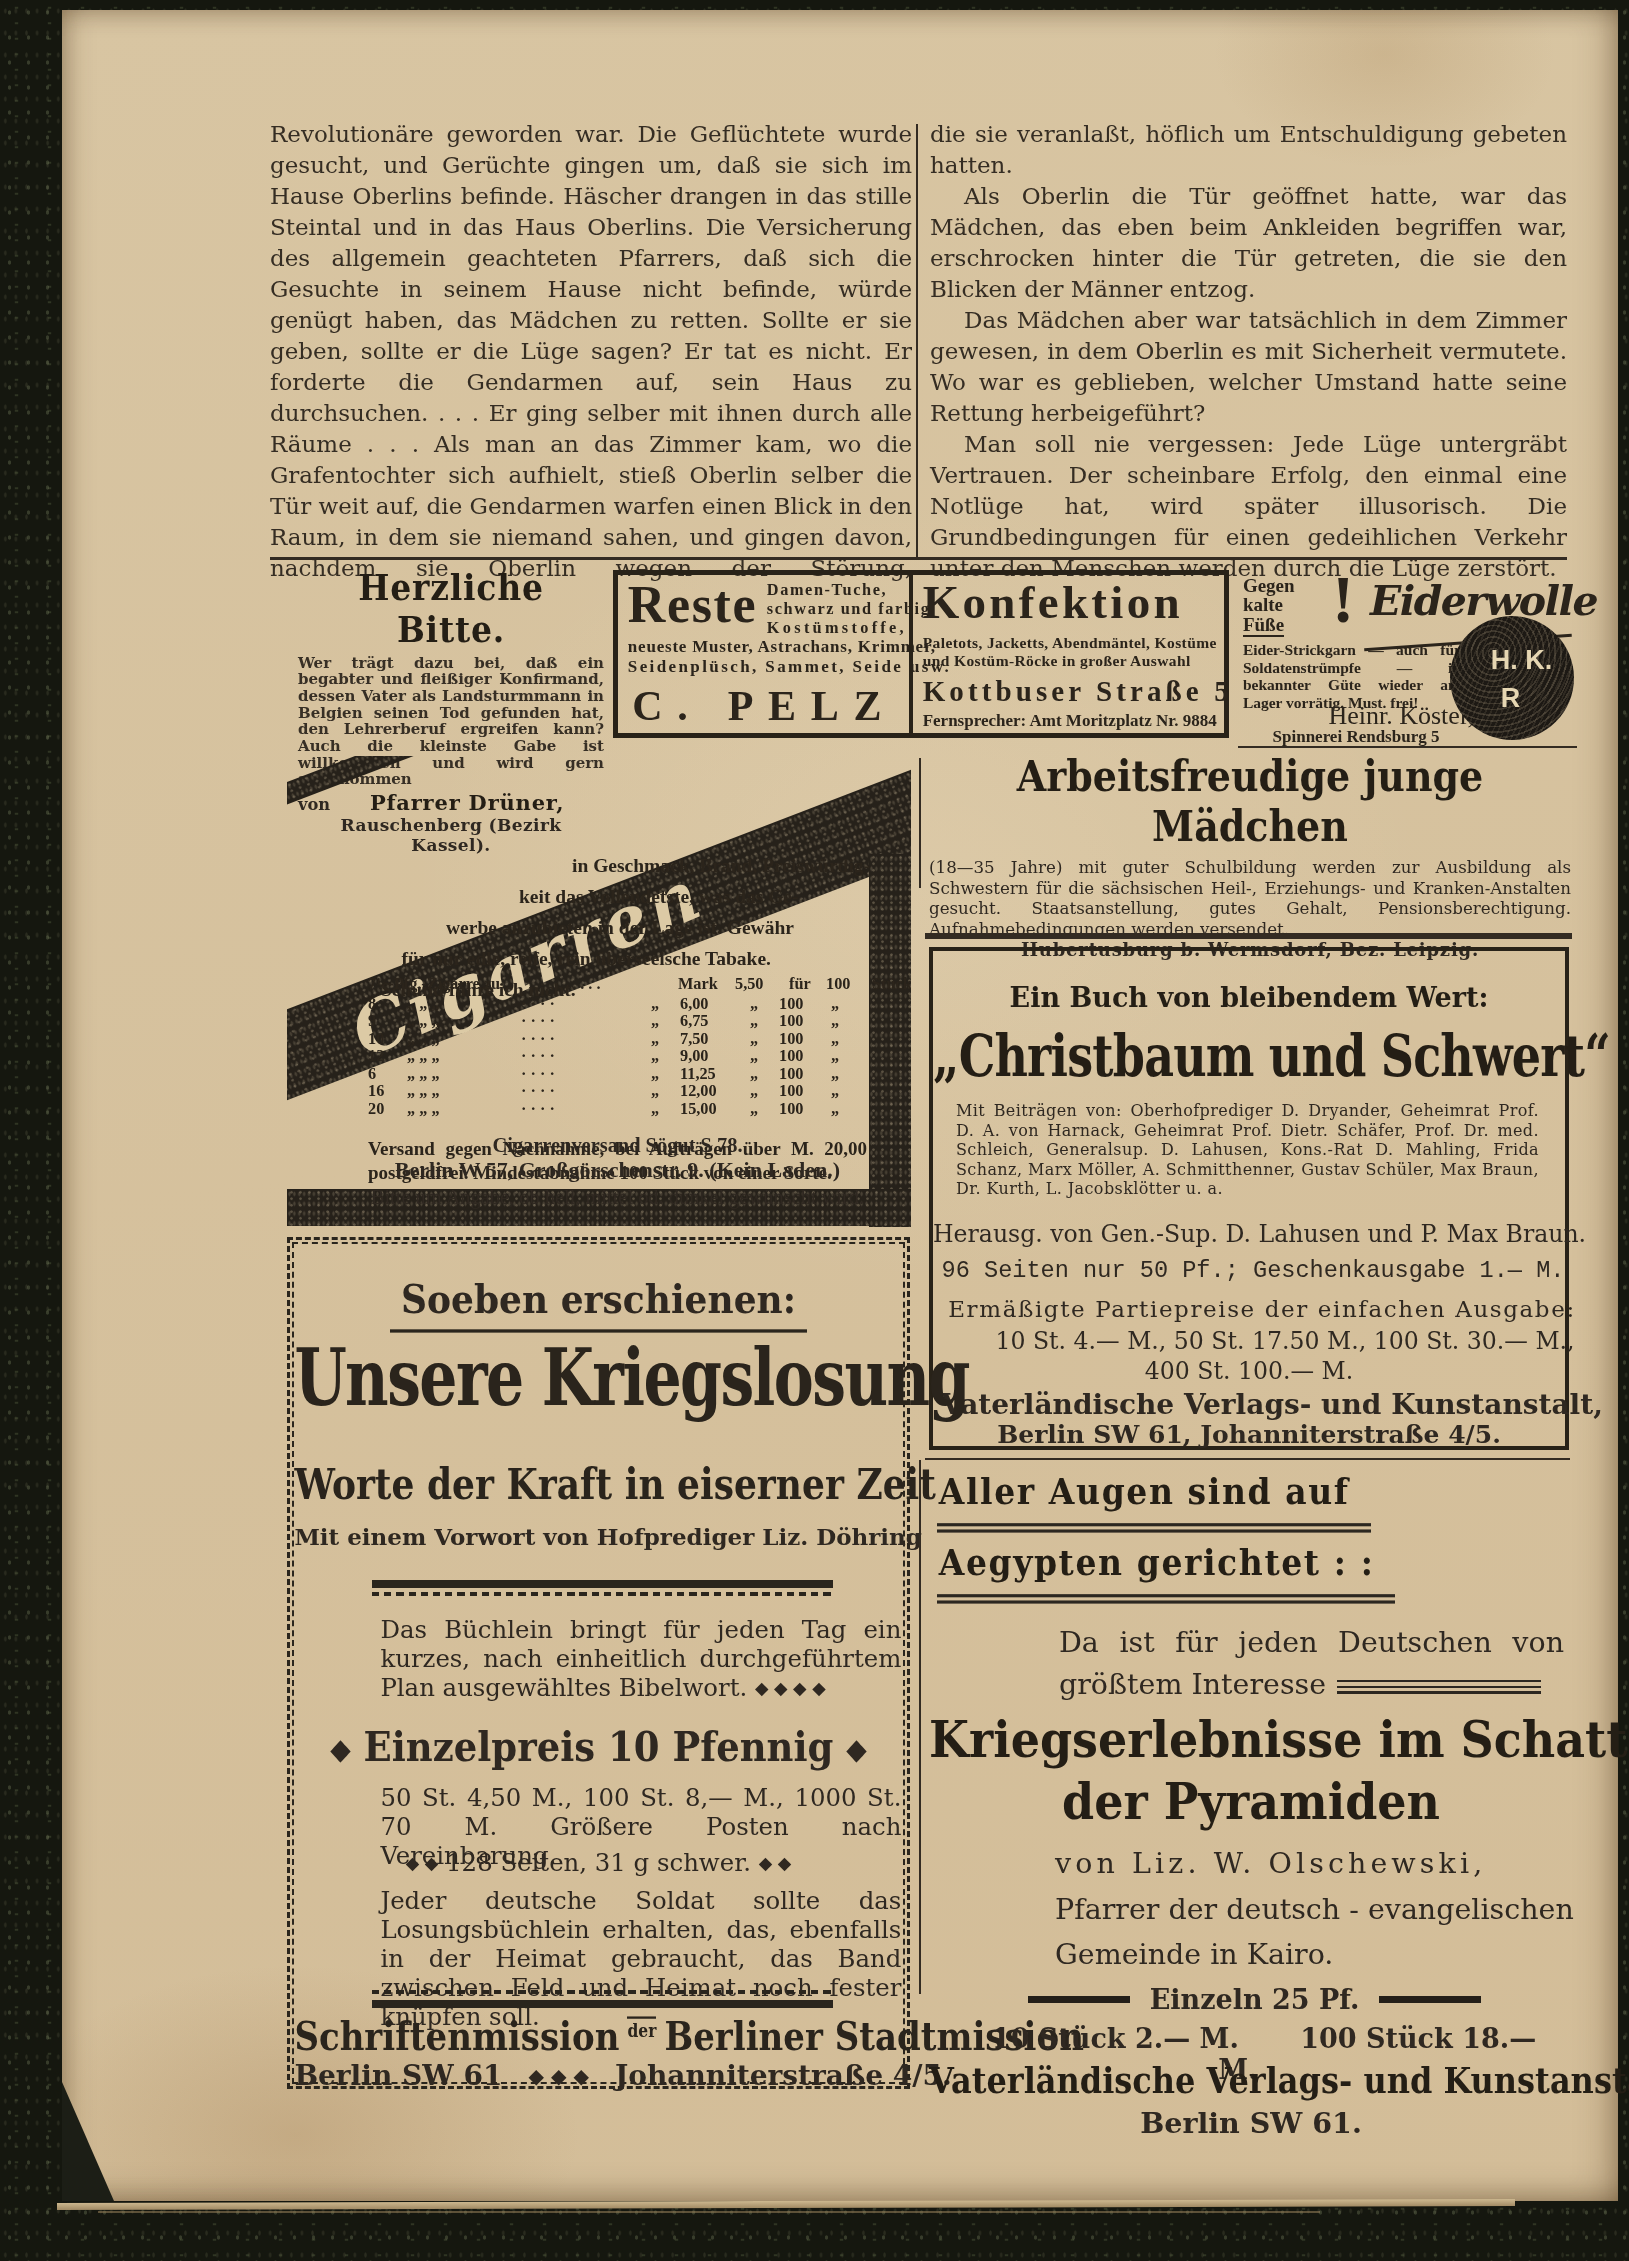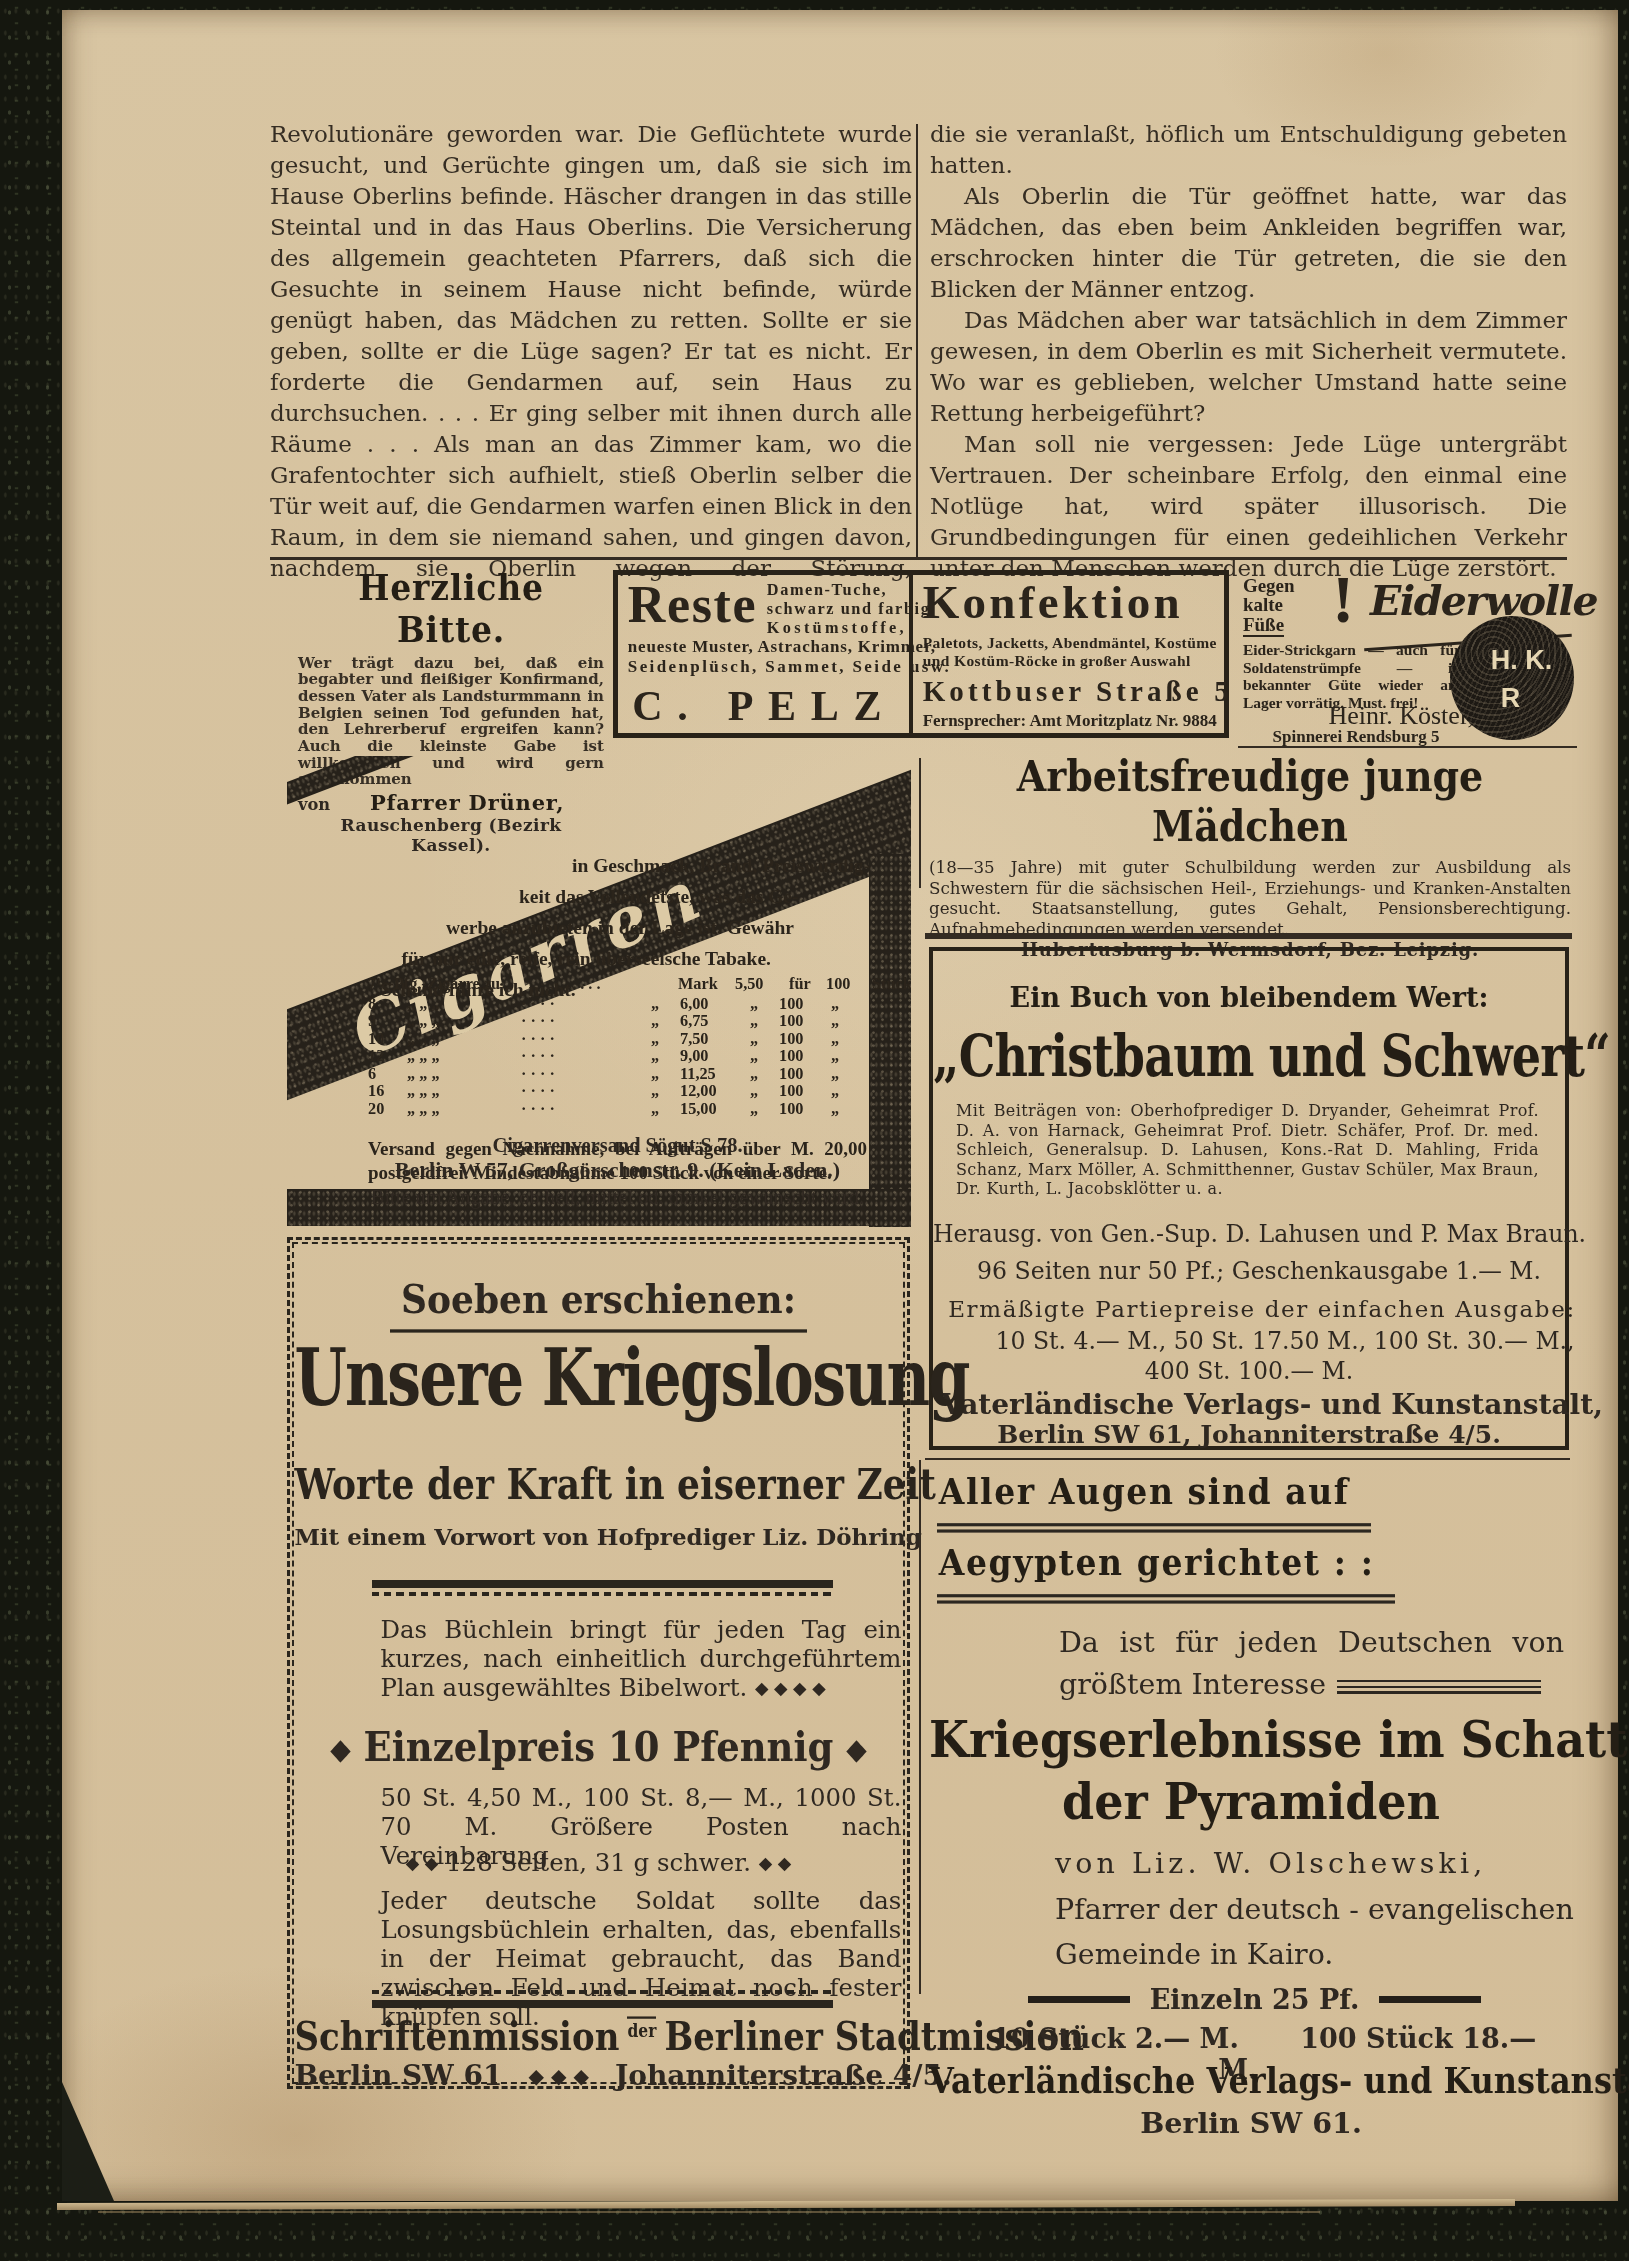--- a/index.html
+++ b/index.html
@@ -338,21 +338,21 @@
     <div class="sw-body" style="margin-top:11.4px;">(18—35 Jahre) mit guter Schulbildung werden zur Ausbildung als Schwestern für die sächsischen Heil-, Erziehungs- und Kranken-Anstalten gesucht.  Staatsanstellung, gutes Gehalt, Pensionsberechtigung.  Aufnahmebedingungen werden versendet.</div>
     <div class="sw-sig2">Hubertusburg b. Wermsdorf, Bez. Leipzig.</div>
   </div>
 
   <div class="abs rule" style="left:925px;top:933px;width:647px;height:5.7px;"></div>
   <div class="abs cb-box" style="left:929px;top:947px;width:632px;height:495px;">
     <div class="abs cb-kicker" style="left:0;top:31px;width:100%;">Ein Buch von bleibendem Wert:</div>
     <div class="abs cb-title" style="left:0;top:78px;width:100%;">„Christbaum und Schwert“</div>
     <div class="abs cb-contrib" style="left:23px;top:150px;width:583px;">Mit Beiträgen von: Oberhofprediger D. Dryander, Geheimrat Prof. D. A. von Harnack, Geheimrat Prof. Dietr. Schäfer, Prof. Dr. med. Schleich, Generalsup. D. Lahusen, Kons.-Rat D. Mahling, Frida Schanz, Marx Möller, A. Schmitthenner, Gustav Schüler, Max Braun, Dr. Kurth, L. Jacobsklötter u. a.</div>
     <div class="abs cb-line" style="left:0;top:269px;width:100%;">Herausg. von Gen.-Sup. D. Lahusen und P. Max Braun.</div>
-    <div class="abs cb-line" style="left:10px;top:306px;width:100%;">96 Seiten nur 50 Pf.; Geschenkausgabe 1.— M.</div>
+    <div class="abs cb-line" style="left:4px;top:306px;width:100%;font-family:Liberation Mono, monospace;">96 Seiten nur 50 Pf.; Geschenkausgabe 1.— M.</div>
     <div class="abs cb-kicker2" style="left:0;top:345px;width:100%;padding-left:13px;">Ermäßigte Partiepreise der einfachen Ausgabe:</div>
     <div class="abs cb-line" style="left:0;top:376px;width:100%;margin-left:36px;">10 St. 4.— M.,  50 St. 17.50 M.,  100 St. 30.— M.,</div>
     <div class="abs cb-line" style="left:0;top:406px;width:100%;">400 St. 100.— M.</div>
     <div class="abs cb-pub" style="left:8px;top:437px;width:100%;">Vaterländische Verlags- und Kunstanstalt,</div>
     <div class="abs cb-pub2" style="left:0;top:469px;width:100%;">Berlin SW 61, Johanniterstraße 4/5.</div>
   </div>
 
   <div class="abs kl-outer" style="left:287px;top:1237px;width:617px;height:846px;">
     <div class="kl-inner">
       <div class="abs kl-kicker" style="left:0;top:34px;width:100%;"><span>Soeben erschienen:</span></div>

